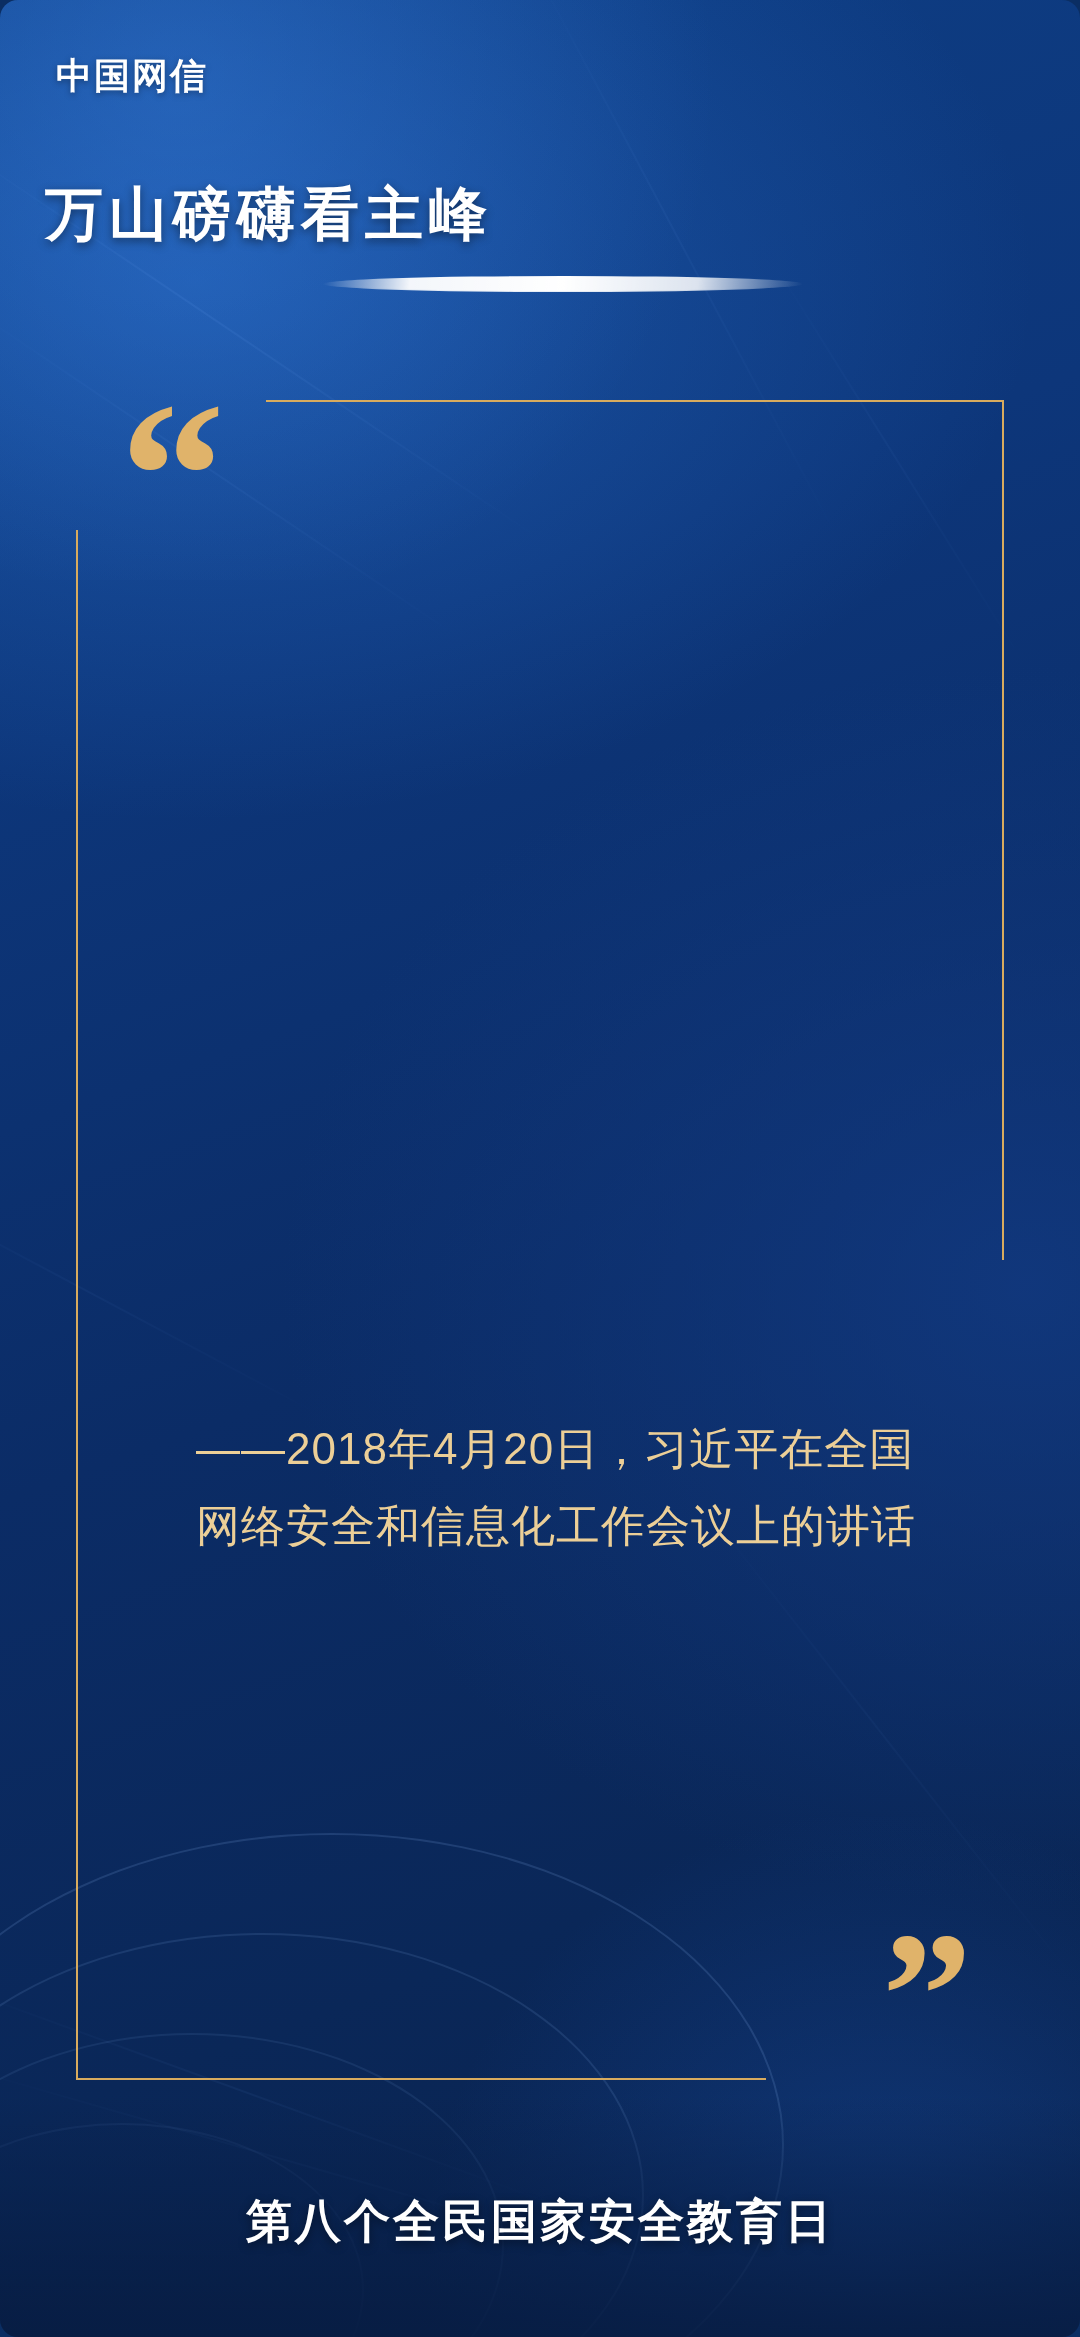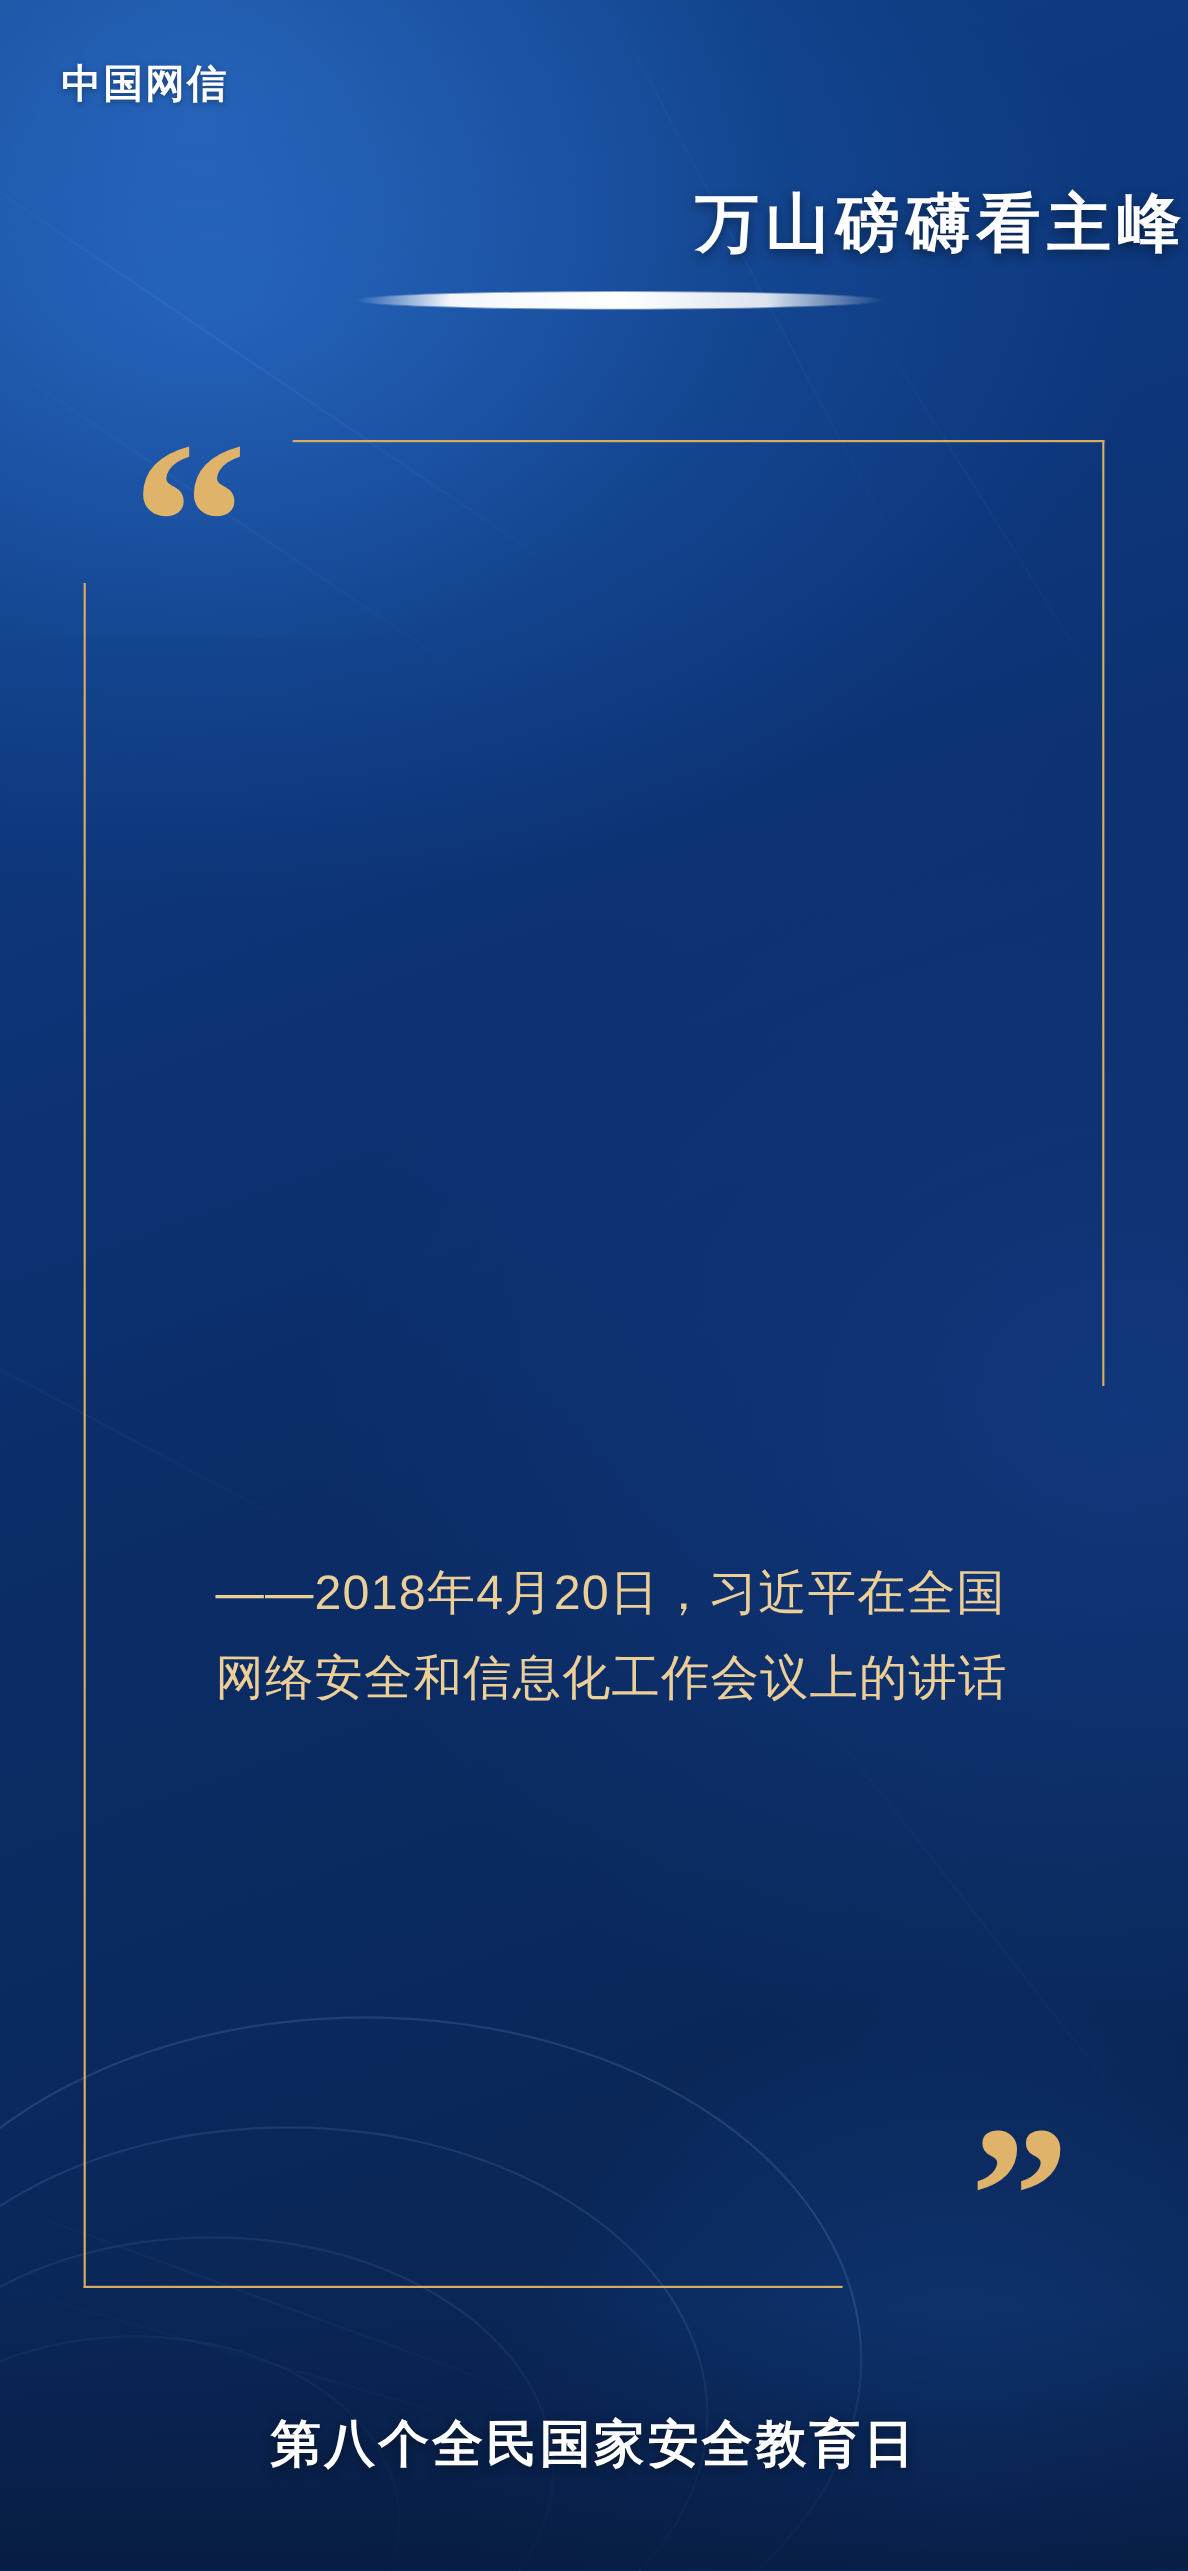--- a/index.html
+++ b/index.html
@@ -12,20 +12,21 @@
   }
   .poster {
     position: relative;
     width: 1080px;
     height: 2337px;
     overflow: hidden;
     background:
       radial-gradient(ellipse 1400px 900px at 18% 12%, rgba(40,110,205,0.55) 0%, rgba(40,110,205,0.0) 60%),
       radial-gradient(ellipse 1200px 1000px at 95% 55%, rgba(18,58,130,0.8) 0%, rgba(18,58,130,0.0) 62%),
       linear-gradient(160deg, #0e3f86 0%, #0d367a 28%, #0b2c66 55%, #0a2758 78%, #09224d 100%);
+    border-radius: 18px;
   }
 
   
   .streaks {
     position: absolute;
     inset: 0;
     pointer-events: none;
   }
   .streak {
     position: absolute;
@@ -82,22 +83,22 @@
     font-weight: bold;
     letter-spacing: 2px;
     text-shadow: 0 2px 6px rgba(0,0,0,0.35);
   }
 
   
   .title-wrap {
     position: absolute;
     left: 0;
     right: 0;
-    top: 165px;
-    text-align: right;
+    top: 176px;
+    text-align: left;
     padding-left: 45px;
   }
   .title {
     display: inline-block;
     color: #ffffff;
     font-size: 58px;
     font-weight: bold;
     letter-spacing: 6px;
     text-shadow: 0 3px 10px rgba(0,0,0,0.45);
   }

